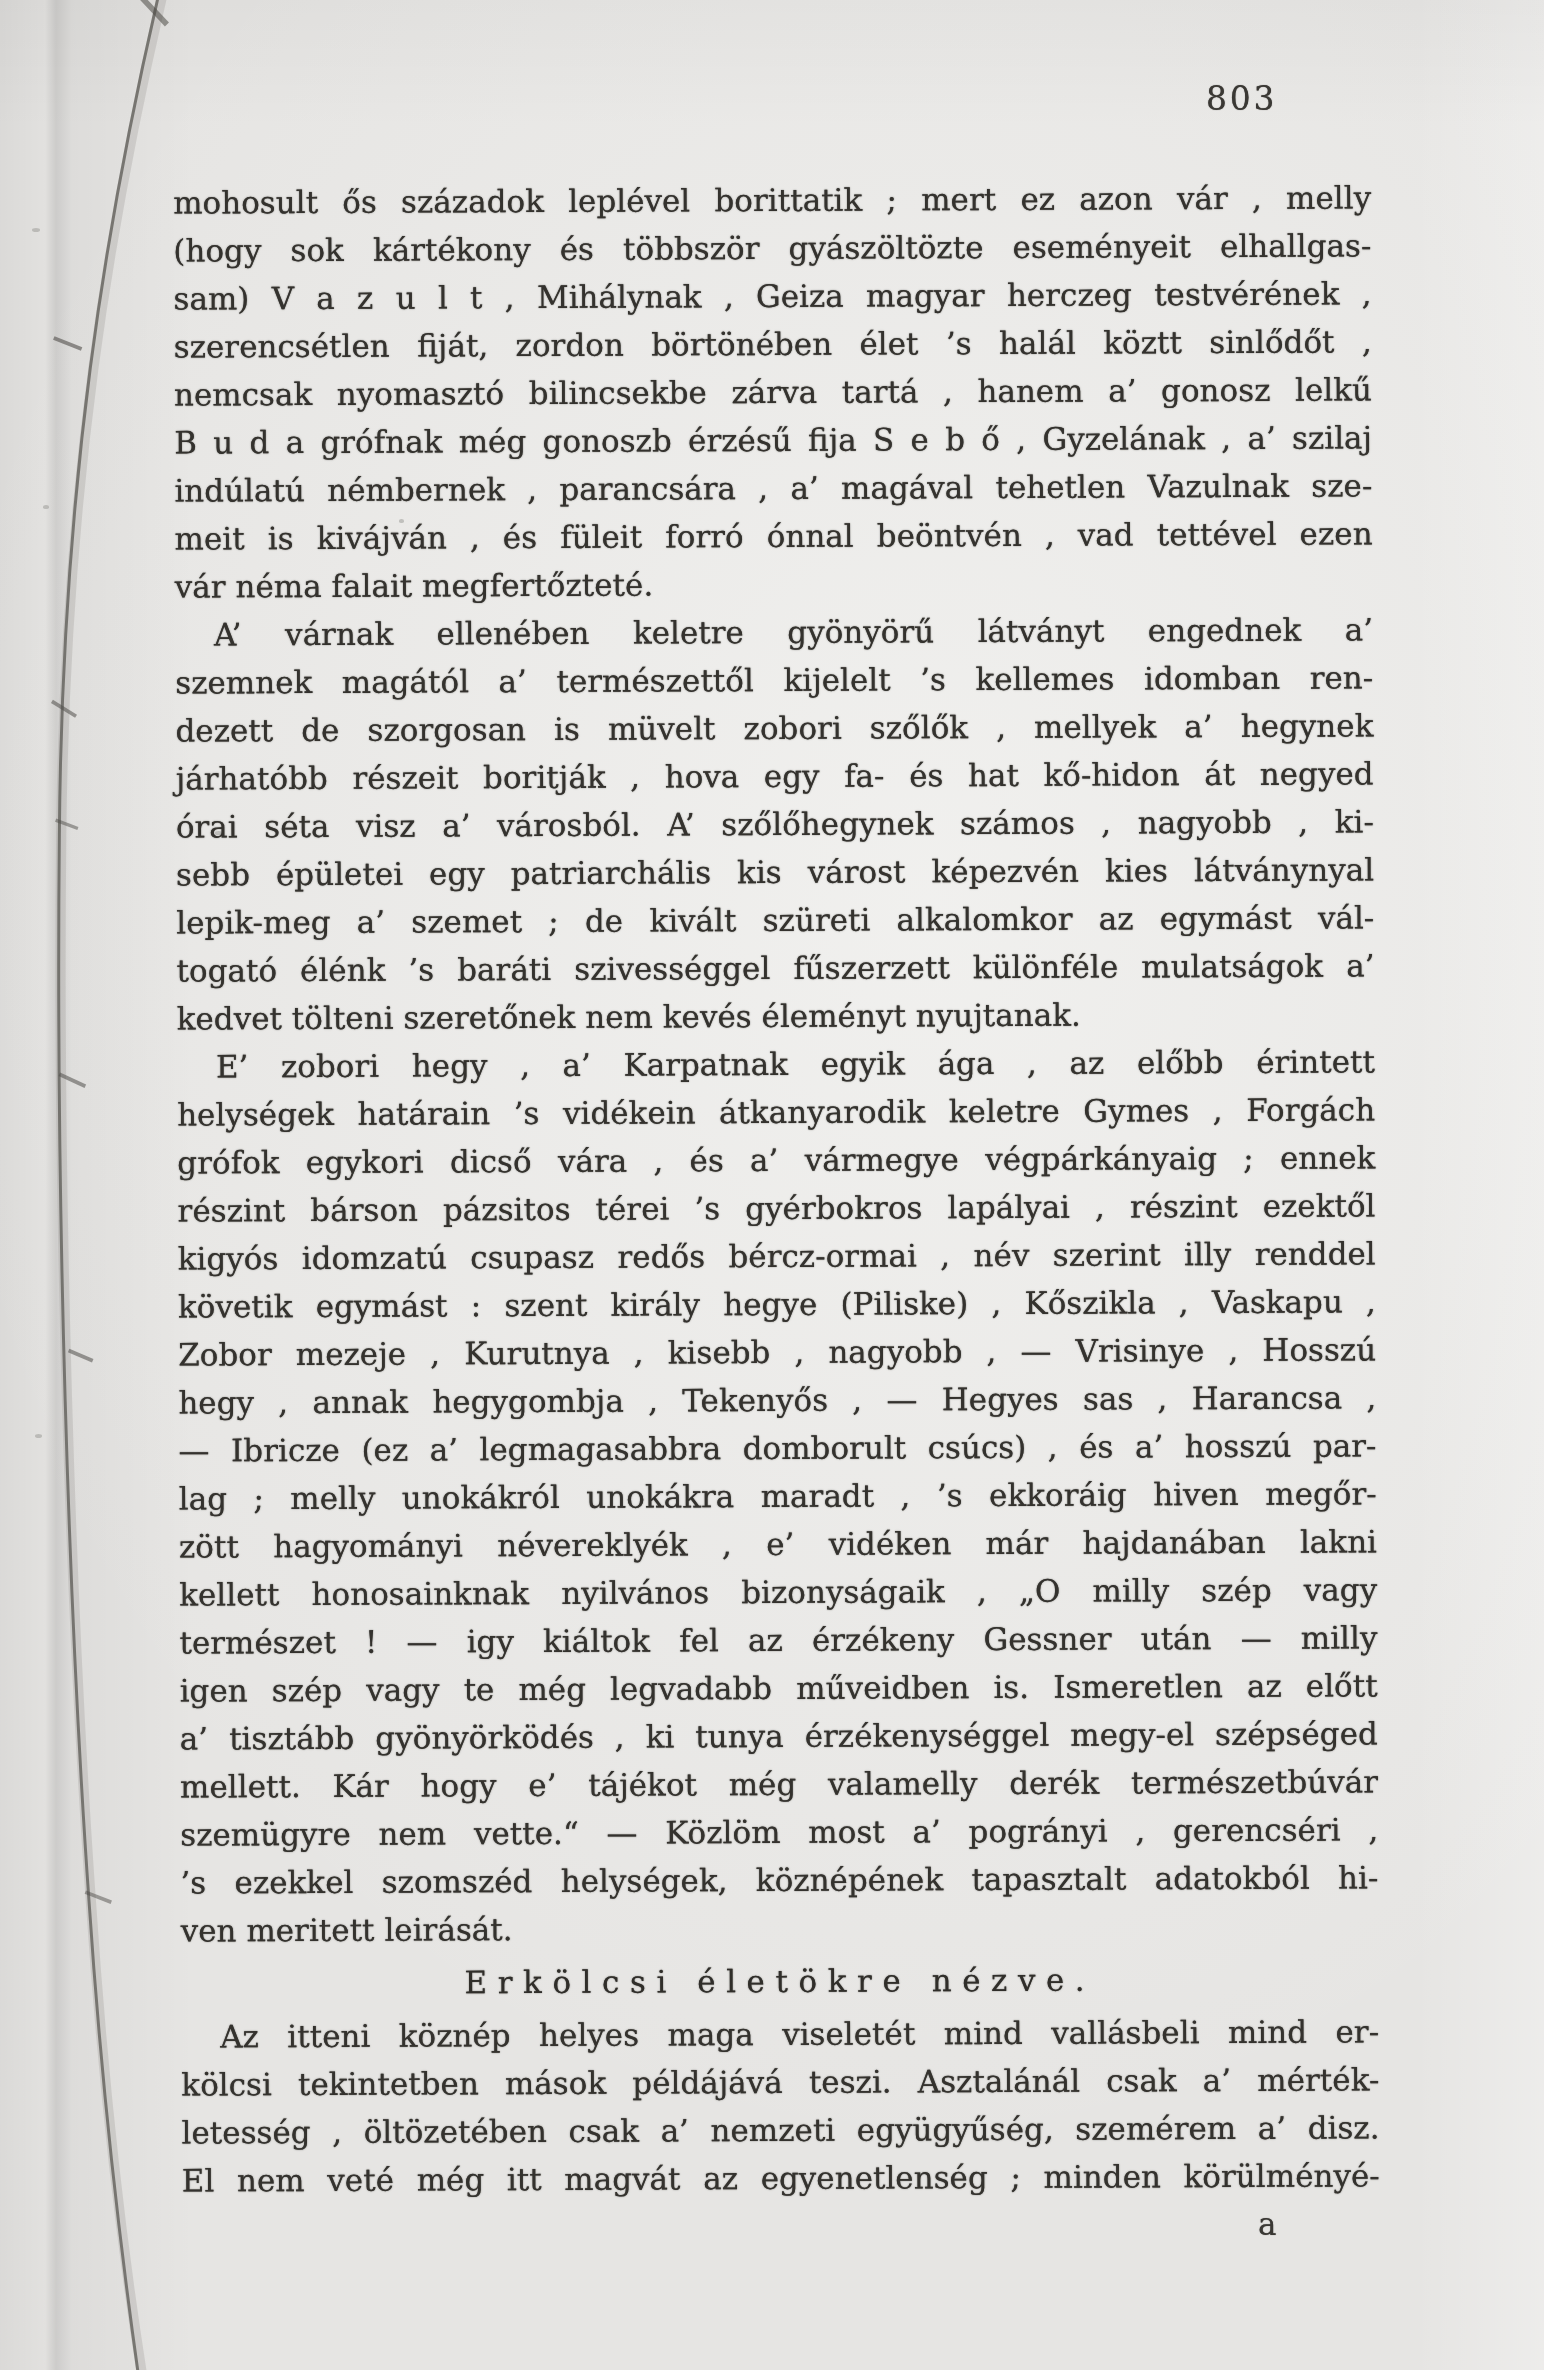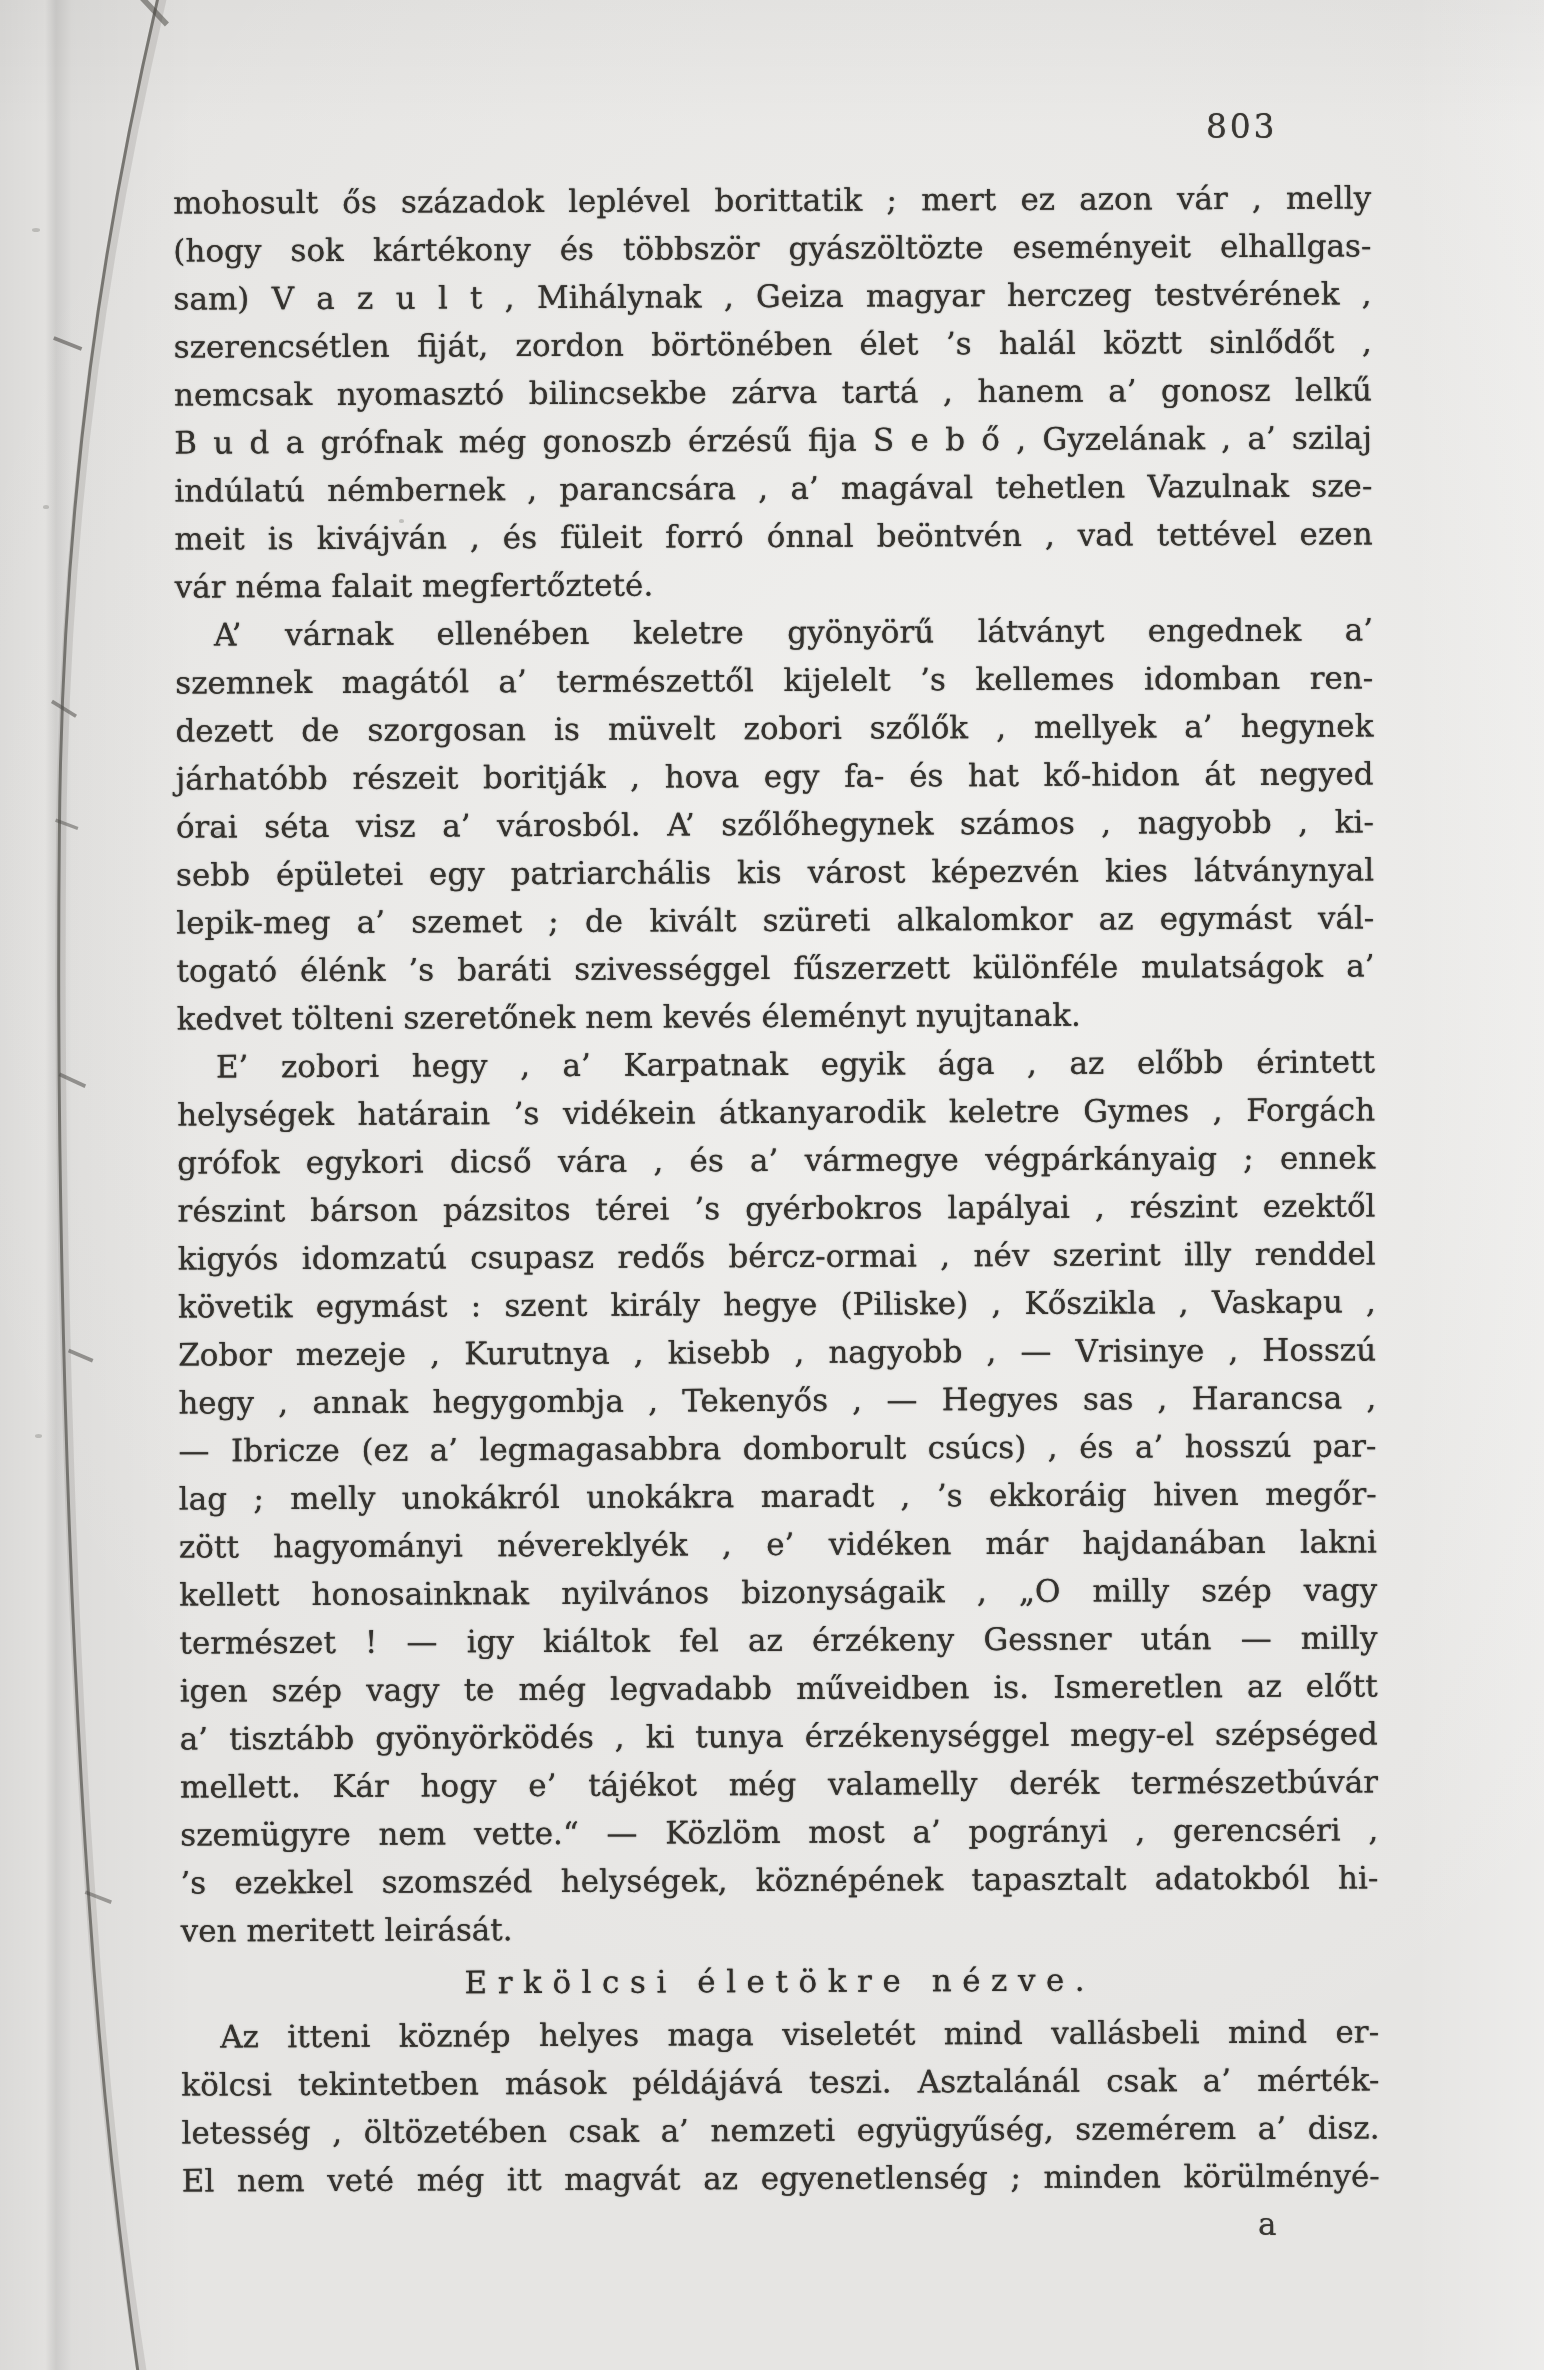--- a/index.html
+++ b/index.html
@@ -17,21 +17,20 @@
   }
   
   #crease-svg{position:absolute;left:0;top:0;}
   .speck{position:absolute;border-radius:50%;background:#8f8e8a;opacity:.45;}
   
   .page-number{
     position:absolute;left:1206px;top:78px;
     font-size:33px;line-height:41px;letter-spacing:2.8px;
     color:#3a3834;
     text-shadow:0 0 0.9px rgba(55,53,49,.8);
-    margin-top:28px;
   }
   
   .text-block{
     position:absolute;left:173px;top:176px;width:1198px;
     transform:rotate(-0.25deg);
     transform-origin:50% 0;
     color:#34322e;
     text-shadow:0 0 0.9px rgba(52,50,46,.85), 0 0 2.3px rgba(52,50,46,.22);
   }
   .line{

